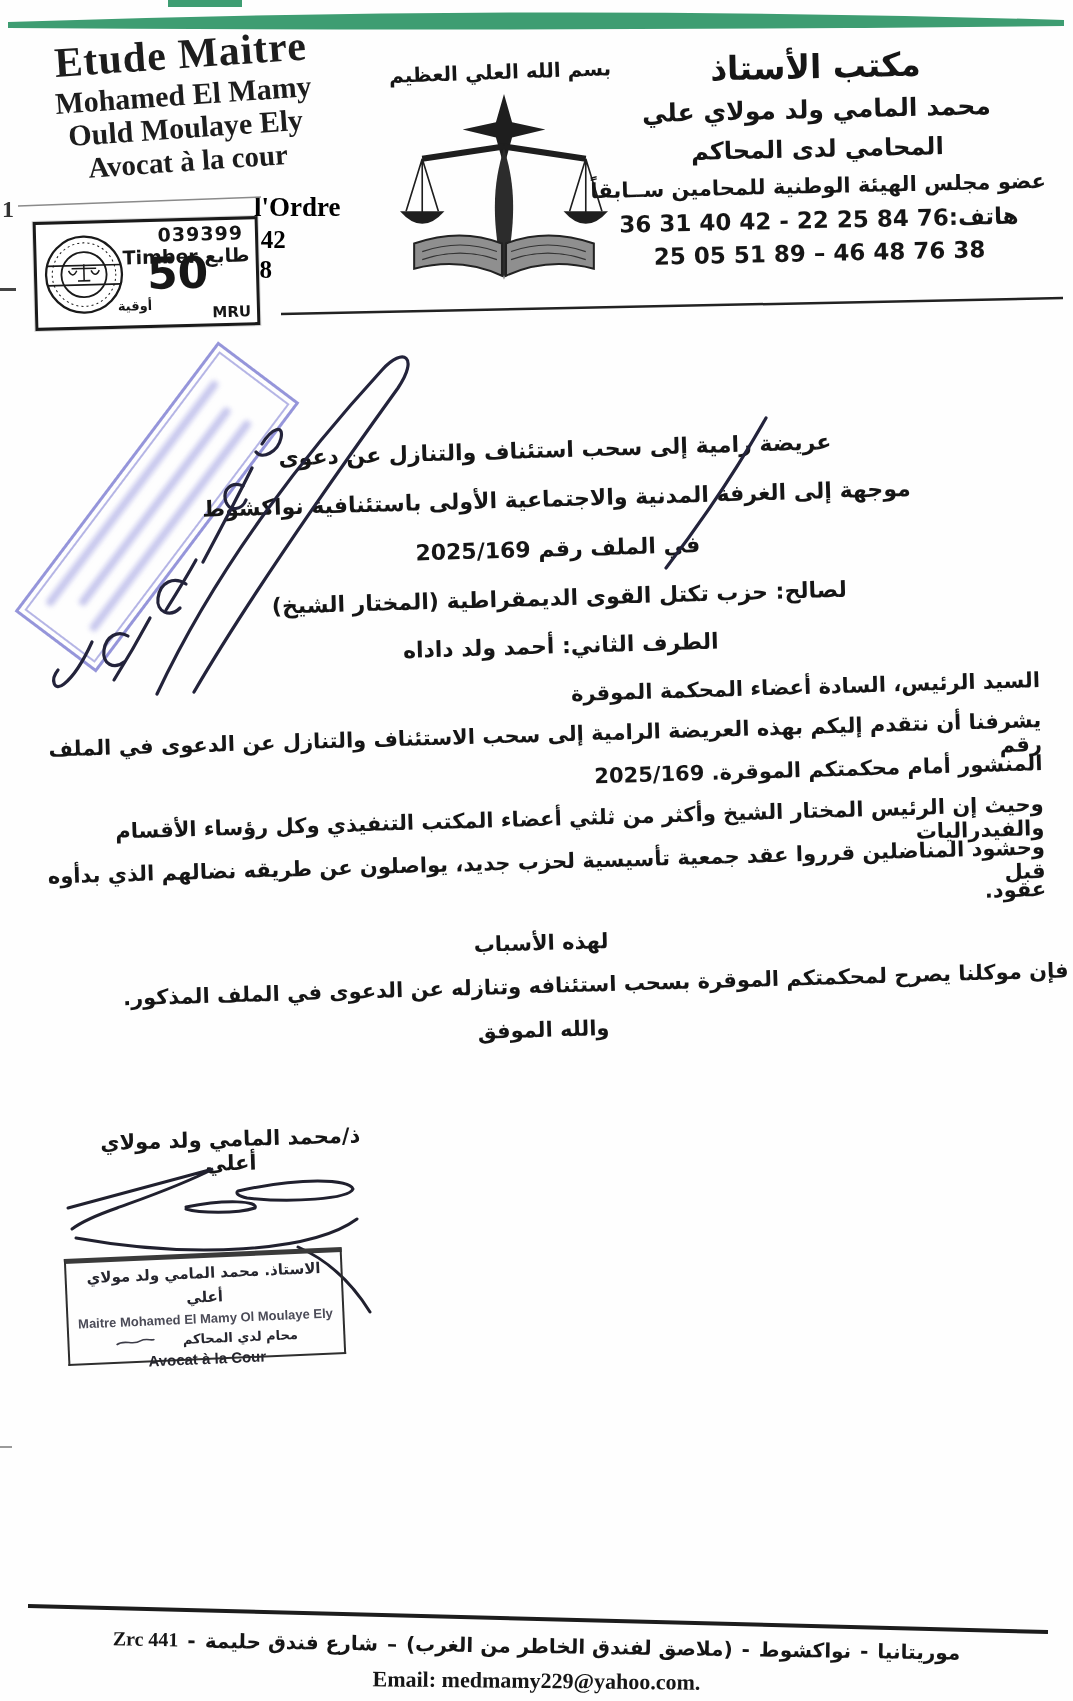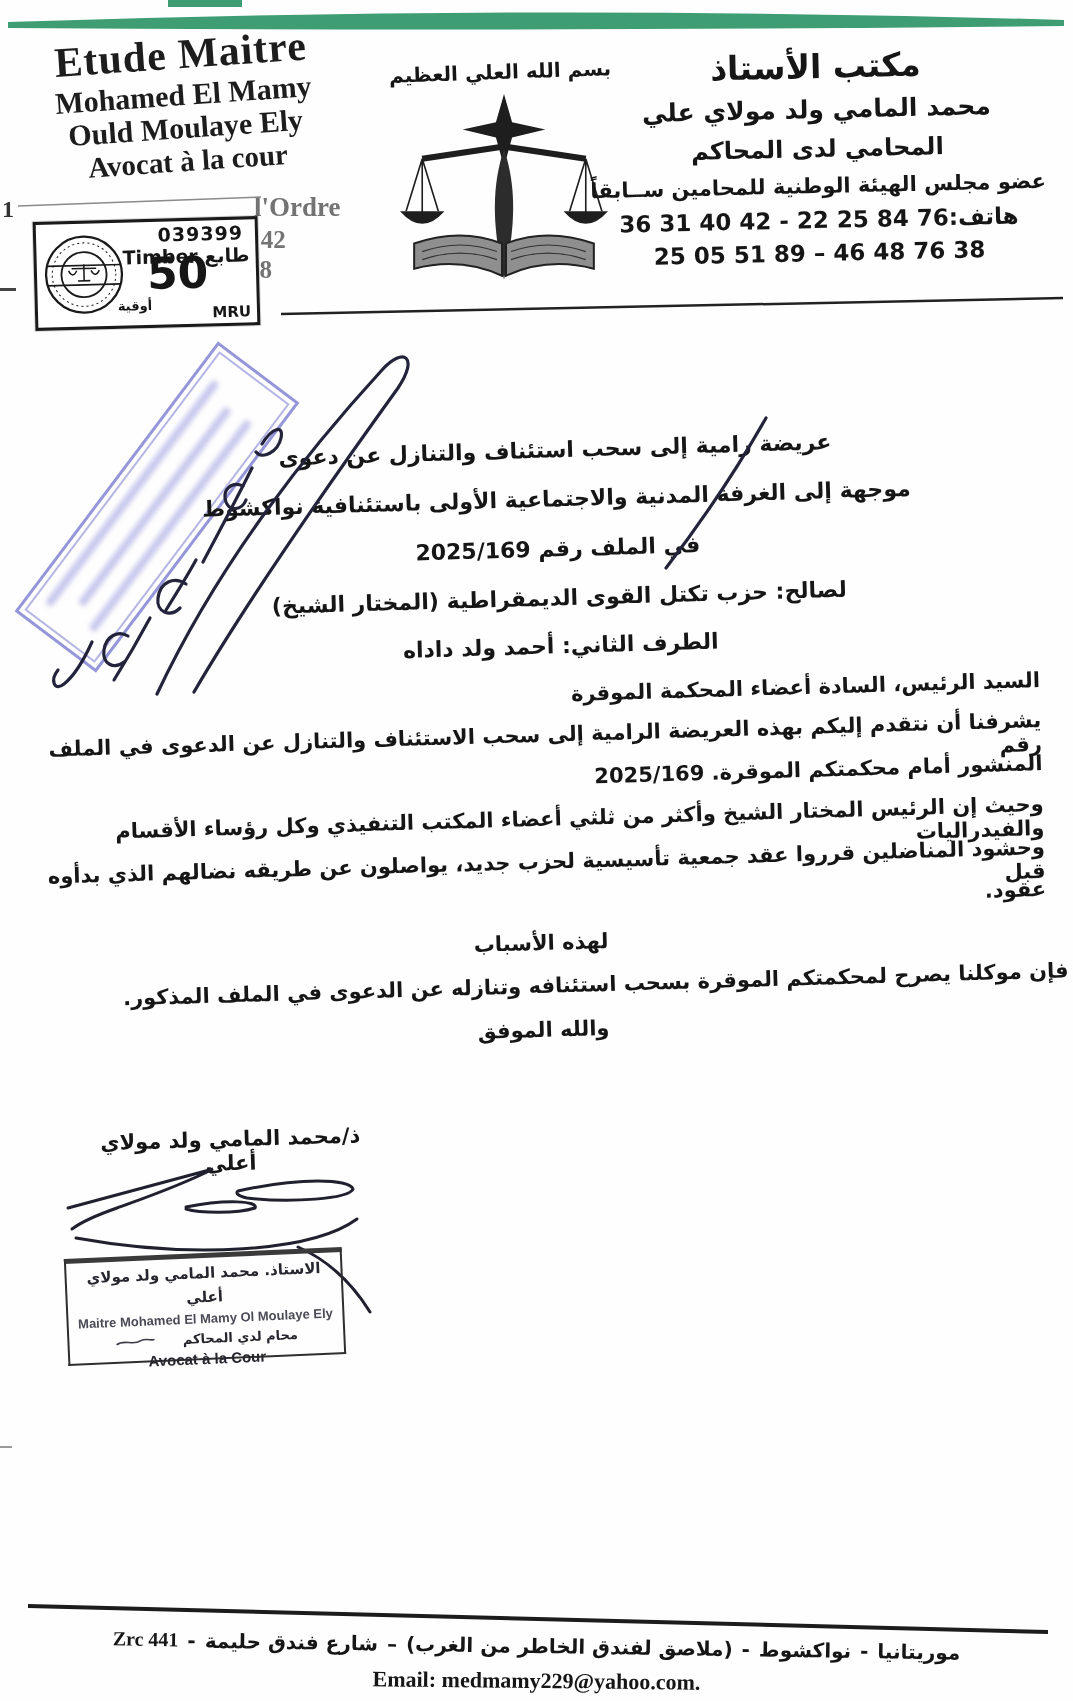--- a/index.html
+++ b/index.html
@@ -8,21 +8,21 @@
   .abs{position:absolute;}
   .ar{direction:rtl;}
   .serif{font-family:"Liberation Serif",serif;}
   .b{font-weight:bold;}
 
   
   .lh-left{left:8px;top:30px;width:352px;text-align:center;transform:rotate(-4deg);color:#1d1d1d;}
   .lh-left .l1{font-size:42px;letter-spacing:1px;}
   .lh-left .l2,.lh-left .l3{font-size:30px;line-height:33px;}
   .lh-left .l4{font-size:29px;line-height:35px;}
-  .partial{color:#737373;}
+  .partial{color:#000000;}
   .lh-right{left:575px;top:44px;width:485px;text-align:center;transform:rotate(-1.3deg);}
   .lh-right .office{font-size:33px;line-height:46px;}
   .lh-right .nm{font-size:25px;line-height:40px;}
   .lh-right .ti{font-size:24px;line-height:38px;}
   .lh-right .mem{font-size:21px;line-height:36px;}
   .lh-right .ph{font-size:23px;line-height:33px;font-weight:bold;}
   .bismillah{left:380px;top:60px;width:240px;text-align:center;font-size:20px;transform:rotate(-2deg);}
 
   
   .timber{left:34px;top:219px;width:219px;height:103px;background:#fff;border:3px solid #1a1a1a;

